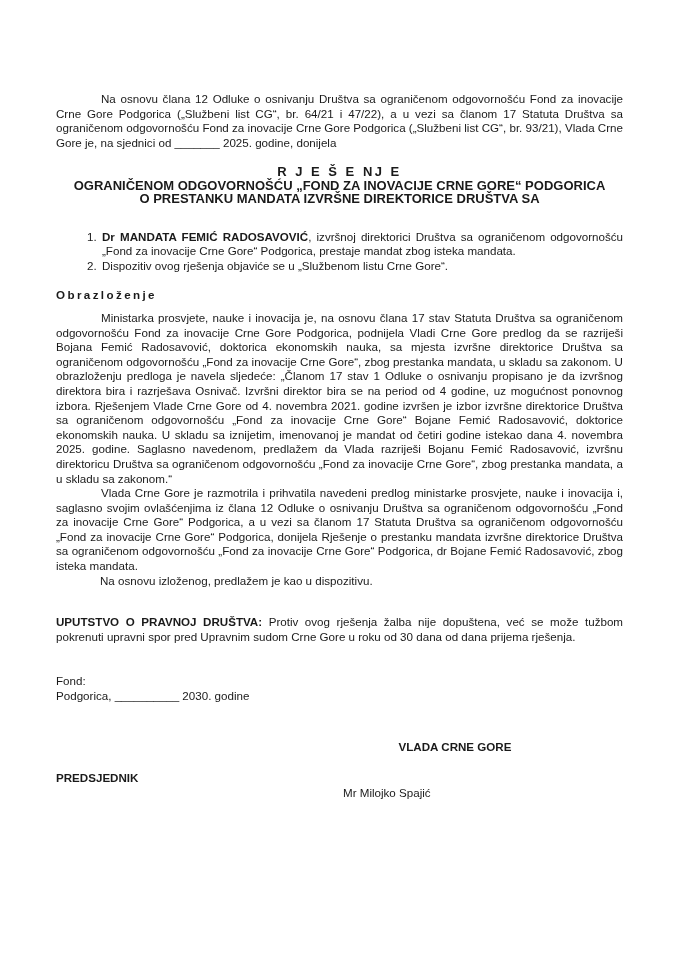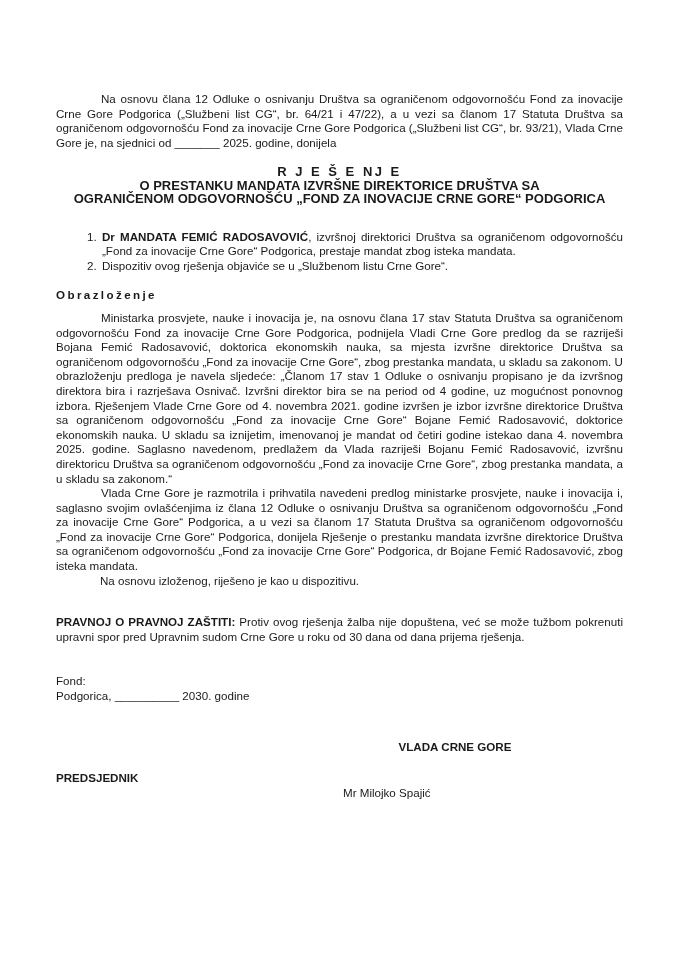--- a/index.html
+++ b/index.html
@@ -25,36 +25,36 @@
 </style>
 </head>
 <body>
 
 <div class="page">
 
   <p class="indent">Na osnovu člana 12 Odluke o osnivanju Društva sa ograničenom odgovornošću Fond za inovacije Crne Gore Podgorica („Službeni list CG“, br. 64/21 i 47/22), a u vezi sa članom 17 Statuta Društva sa ograničenom odgovornošću Fond za inovacije Crne Gore Podgorica („Službeni list CG“, br. 93/21),  Vlada Crne Gore je, na sjednici od _______ 2025. godine, donijela</p>
 
   <div class="title-block">
     <div class="t1">R J E Š E NJ E</div>
+    <div>OGRANIČENOM ODGOVORNOŠĆU „FOND ZA INOVACIJE CRNE GORE“ PODGORICA</div>
     <div>O PRESTANKU  MANDATA IZVRŠNE DIREKTORICE DRUŠTVA SA</div>
-    <div>OGRANIČENOM ODGOVORNOŠĆU „FOND ZA INOVACIJE CRNE GORE“ PODGORICA</div>
   </div>
 
   <ol class="dispositiv">
     <li><span class="bold">Dr MANDATA FEMIĆ RADOSAVOVIĆ</span><span>, izvršnoj direktorici Društva sa ograničenom odgovornošću „Fond za inovacije Crne Gore“ Podgorica, prestaje mandat zbog isteka mandata.</span></li>
     <li><span>Dispozitiv ovog rješenja objaviće se u „Službenom listu Crne Gore“.</span></li>
   </ol>
 
   <div class="obrazlozenje">Obrazloženje</div>
 
   <p class="indent">Ministarka prosvjete, nauke i inovacija je, na osnovu člana 17 stav Statuta Društva sa ograničenom odgovornošću Fond za inovacije Crne Gore Podgorica, podnijela Vladi Crne Gore predlog da se razriješi Bojana Femić Radosavović, doktorica ekonomskih nauka, sa mjesta izvršne direktorice Društva sa ograničenom odgovornošću „Fond za inovacije Crne Gore“, zbog prestanka mandata, u skladu sa zakonom. U obrazloženju predloga je navela sljedeće: „Članom 17 stav 1 Odluke o osnivanju propisano je da izvršnog direktora bira i razrješava Osnivač. Izvršni direktor bira se na period od 4 godine, uz mogućnost ponovnog izbora. Rješenjem Vlade Crne Gore od 4. novembra 2021. godine izvršen je izbor izvršne direktorice Društva sa ograničenom odgovornošću „Fond za inovacije Crne Gore“ Bojane Femić Radosavović, doktorice ekonomskih nauka. U skladu sa iznijetim, imenovanoj je mandat od četiri godine istekao dana 4. novembra 2025. godine. Saglasno navedenom, predlažem da Vlada razriješi Bojanu Femić Radosavović, izvršnu direktoricu Društva sa ograničenom odgovornošću „Fond za inovacije Crne Gore“, zbog prestanka mandata, a u skladu sa zakonom.“</p>
   <p class="indent">Vlada Crne Gore je razmotrila i prihvatila navedeni predlog ministarke prosvjete, nauke i inovacija i, saglasno svojim ovlašćenjima iz člana 12 Odluke o osnivanju Društva sa ograničenom odgovornošću „Fond za inovacije Crne Gore“ Podgorica, a u vezi sa članom 17 Statuta Društva sa ograničenom odgovornošću „Fond za inovacije Crne Gore“ Podgorica, donijela Rješenje o prestanku mandata izvršne direktorice Društva sa ograničenom odgovornošću „Fond za inovacije Crne Gore“ Podgorica, dr Bojane Femić Radosavović, zbog isteka mandata.</p>
-  <p class="indent" style="text-indent:44px">Na osnovu izloženog, riješeno je kao u dispozitivu.</p>
+  <p class="indent" style="text-indent:44px">Na osnovu izloženog, predlažem je kao u dispozitivu.</p>
 
-  <p class="pravna"><span class="bold">PRAVNOJ O PRAVNOJ ZAŠTITI:</span><span> Protiv ovog rješenja žalba nije dopuštena, već se može tužbom pokrenuti upravni spor pred Upravnim sudom Crne Gore u roku od 30 dana od dana prijema rješenja.</span></p>
+  <p class="pravna"><span class="bold">UPUTSTVO O PRAVNOJ DRUŠTVA:</span><span> Protiv ovog rješenja žalba nije dopuštena, već se može tužbom pokrenuti upravni spor pred Upravnim sudom Crne Gore u roku od 30 dana od dana prijema rješenja.</span></p>
 
   <div class="broj">Fond:</div>
   <div>Podgorica, __________ 2030. godine</div>
 
   <div class="vlada">VLADA CRNE GORE</div>
   <div class="predsj">PREDSJEDNIK</div>
   <div class="predsj-name">Mr Milojko Spajić</div>
 
 </div>
 

